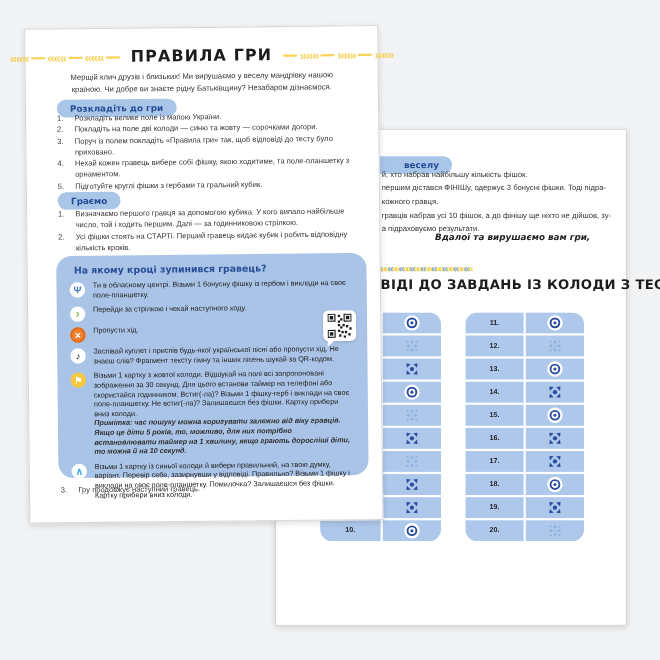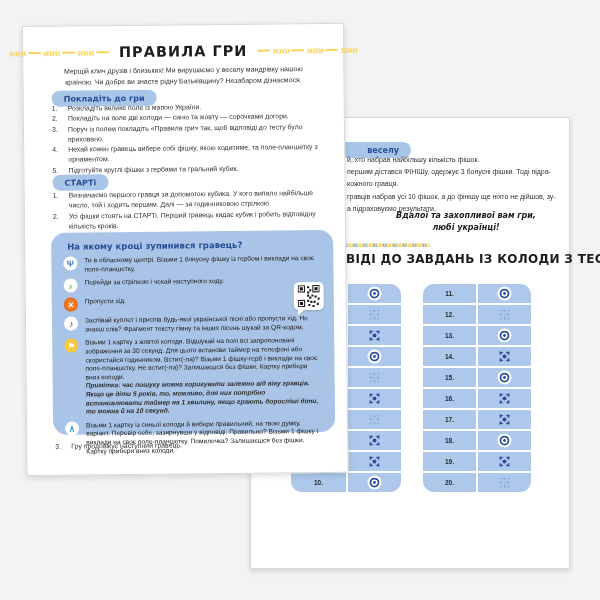--- a/index.html
+++ b/index.html
@@ -79,22 +79,21 @@
     <span>веселу</span>
   </div>
   <div class="back-lines" id="winner-lines">
       <div>й, хто набрав найбільшу кількість фішок.</div>
       <div>першим дістався ФІНІШу, одержує 3 бонусні фішки. Тоді підра-</div>
       <div>кожного гравця.</div>
       <div>гравців набрав усі 10 фішок, а до фінішу ще ніхто не дійшов, зу-</div>
       <div>а підраховуємо результати.</div>
     </div>
   <div id="farewell">
-    <div>Вдалої та захопливої вам гри,</div>
-    <div>любі українці!</div>
+    <div>Вдалої та вирушаємо вам гри,</div>
   </div>
   <div id="chevron-border">
       <span style="color: rgb(242, 207, 78);">«</span>
       <span style="color: rgb(242, 207, 78);">«</span>
       <span style="color: rgb(110, 160, 220);">«</span>
       <span style="color: rgb(242, 207, 78);">«</span>
       <span style="color: rgb(242, 207, 78);">«</span>
       <span style="color: rgb(110, 160, 220);">«</span>
       <span style="color: rgb(242, 207, 78);">«</span>
       <span style="color: rgb(242, 207, 78);">«</span>
@@ -375,21 +374,21 @@
         <span class="ln"></span>
         <span>»»»</span>
       </span>
   </div>
   <div class="intro">
     <div>Мерщій клич друзів і близьких! Ми вирушаємо у веселу мандрівку нашою</div>
     <div>країною. Чи добре ви знаєте рідну Батьківщину? Незабаром дізнаємося.</div>
   </div>
 
   <div class="pill" id="pill-prepare">
-    <span>Покладіть до гри</span>
+    <span>Розкладіть до гри</span>
   </div>
   <div class="num-list" id="list-prepare">
       <div class="num-item">
         <span class="n">1.</span>
         <span>Розкладіть велике поле із мапою України.</span>
       </div>
       <div class="num-item">
         <span class="n">2.</span>
         <span>Покладіть на поле дві колоди — синю та жовту — сорочками догори.</span>
       </div>
@@ -401,21 +400,21 @@
         <span class="n">4.</span>
         <span>Нехай кожен гравець вибере собі фішку, якою ходитиме, та поле-планшетку з орнаментом.</span>
       </div>
       <div class="num-item">
         <span class="n">5.</span>
         <span>Підготуйте круглі фішки з гербами та гральний кубик.</span>
       </div>
     </div>
 
   <div class="pill" id="pill-play">
-    <span>СТАРТі</span>
+    <span>Граємо</span>
   </div>
   <div class="num-list" id="list-play">
       <div class="num-item">
         <span class="n">1.</span>
         <span>Визначаємо першого гравця за допомогою кубика. У кого випало найбільше число, той і ходить першим. Далі — за годинниковою стрілкою.</span>
       </div>
       <div class="num-item">
         <span class="n">2.</span>
         <span>Усі фішки стоять на СТАРТі. Перший гравець кидає кубик і робить відповідну кількість кроків.</span>
       </div>

